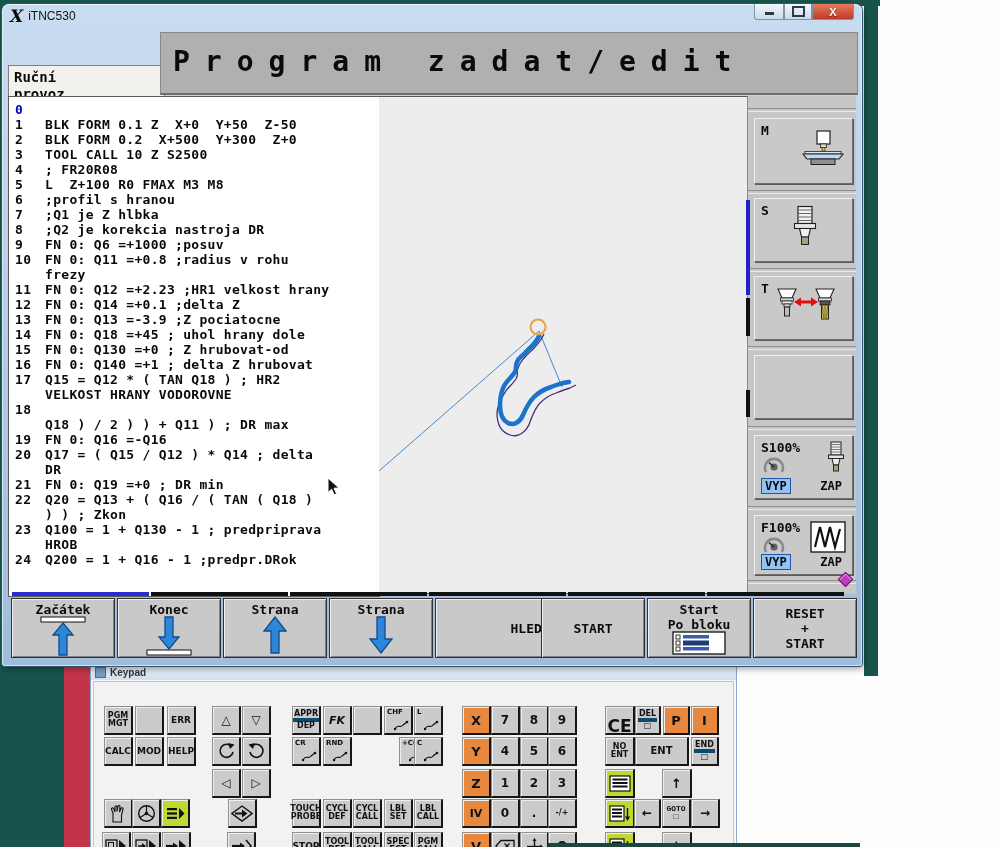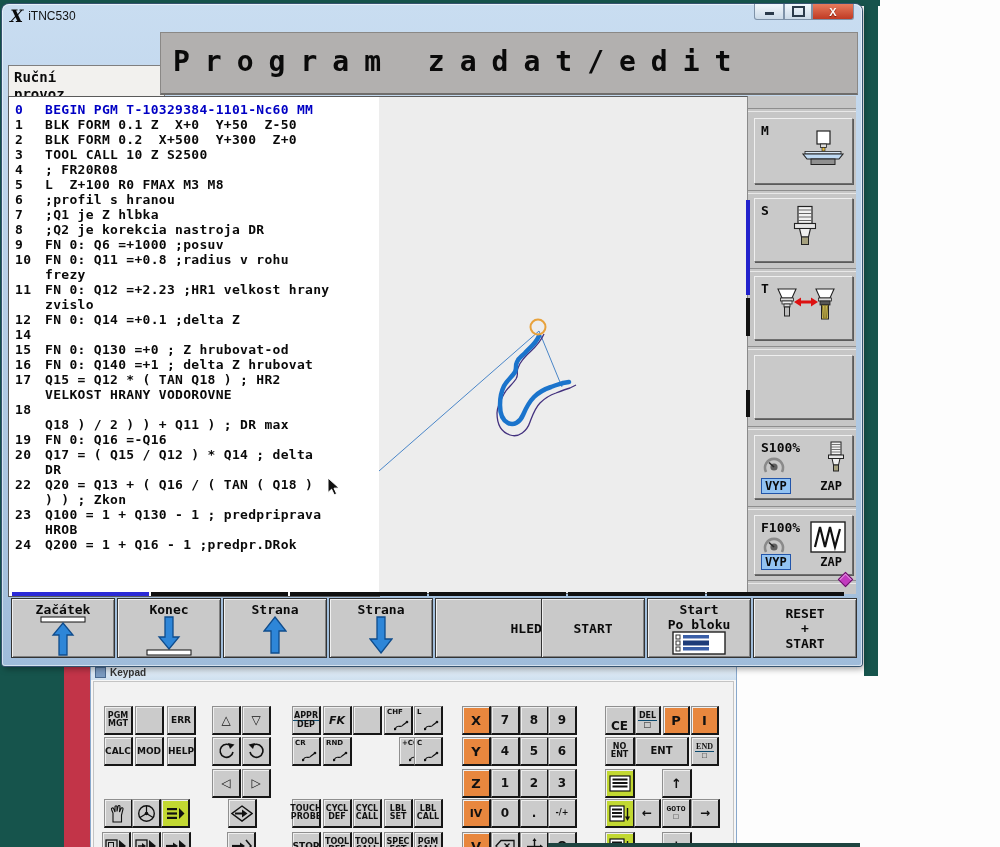--- a/index.html
+++ b/index.html
@@ -22,21 +22,21 @@
   .kp-ico{width:9px;height:9px;background:#7A9AC0;border:1px solid #4A6A90;display:inline-block;}
   .kp-area{position:absolute;left:2px;top:16px;right:2px;bottom:0;background:#F2F2F2;border:1px solid #C4C4C4;}
 
   .key{position:absolute;width:26px;height:26px;background:#CBCBCB;border:1px solid #8F8F8F;
     border-right:2px solid #161616;border-bottom:2px solid #161616;
     box-shadow:inset 1px 1px 0 #EFEFEF;display:flex;align-items:center;justify-content:center;
     text-align:center;color:#111;font-family:"DejaVu Sans","Liberation Sans",sans-serif;font-weight:bold;}
   .key.orange{background:#E8873E;}
   .key.green{background:#C2D832;}
   .key .klines{line-height:8px;}
-  .key .kl-fr{border-bottom:1px solid #0c4a6e;display:inline-block;padding:0 1px;}
+  .key .kl-fr{border-bottom:4px solid #0c4a6e;display:inline-block;padding:0 1px;}
   .key .pkl{position:absolute;top:1px;left:2px;font-size:7px;font-weight:bold;}
   .key svg.squig{position:absolute;bottom:2px;right:2px;}
 
   
   .window{position:absolute;left:2px;top:4px;width:860px;height:662px;z-index:2;
     border-radius:7px 7px 3px 3px;background:linear-gradient(#C9DDF1,#9FBCDA);
     box-shadow:0 0 0 1px #35536F, inset 0 0 0 1px rgba(255,255,255,.55), 2px 3px 6px rgba(0,0,0,.35);}
   .titlebar{position:absolute;left:0;top:0;right:0;height:24px;display:flex;align-items:center;
     padding-left:8px;gap:5px;}
   .tlogo{font:bold 17px "DejaVu Serif",serif;transform:skewX(-12deg);color:#0A0A0A;}
@@ -180,21 +180,21 @@
         <div class="klines" style="font-size: 12px; line-height: 12px;">
           <div>8</div>
         </div>
       </div>
       <div class="key" style="left: 454px; top: 24px;">
         <div class="klines" style="font-size: 12px; line-height: 12px;">
           <div>9</div>
         </div>
       </div>
       <div class="key" style="left: 511px; top: 24px; width: 27px;">
-        <div class="klines" style="font-size: 12px; line-height: 12px; margin-top: 12px;">
+        <div class="klines" style="font-size: 17px; line-height: 12px; margin-top: 12px;">
           <div>CE</div>
         </div>
       </div>
       <div class="key" style="left: 541px; top: 24px; width: 23px;">
         <div class="klines" style="font-size: 8px; line-height: 8px;">
           <div><span class="kl-fr">DEL</span></div>
           <div>□</div>
         </div>
       </div>
       <div class="key orange" style="left: 569px; top: 24px; width: 24px;">
@@ -298,21 +298,21 @@
         <div class="klines" style="font-size: 8px; line-height: 8px;">
           <div>NO</div>
           <div>ENT</div>
         </div>
       </div>
       <div class="key" style="left: 541px; top: 55px; width: 51px;">
         <div class="klines" style="font-size: 10px; line-height: 10px;">
           <div>ENT</div>
         </div>
       </div>
-      <div class="key" style="left: 597px; top: 55px; width: 25px; font-family: Liberation Serif, serif;">
+      <div class="key" style="left: 597px; top: 55px; width: 25px;">
         <div class="klines" style="font-size: 8px; line-height: 8px;">
           <div><span class="kl-fr">END</span></div>
           <div>□</div>
         </div>
       </div>
       <div class="key" style="left: 118px; top: 87px;">
         <div class="klines" style="font-size: 12px; line-height: 12px;">
           <div>◁</div>
         </div>
       </div>
@@ -581,21 +581,20 @@
     <div class="chyba">Chyba</div>
   </div>
 
   <div class="header-box">
     <span>Program zadat/edit</span>
   </div>
 
   <div class="code-pane" id="code-pane">
       <div class="crow blue">
         <span class="cnum">0</span>
-        <span class="ctxt">BEGIN PGM T-10329384-1101-Nc60 MM</span>
       </div>
       <div class="crow">
         <span class="cnum">1</span>
         <span class="ctxt">BLK FORM 0.1 Z  X+0  Y+50  Z-50</span>
       </div>
       <div class="crow">
         <span class="cnum">2</span>
         <span class="ctxt">BLK FORM 0.2  X+500  Y+300  Z+0</span>
       </div>
       <div class="crow">
@@ -632,29 +631,30 @@
       </div>
       <div class="crow">
         <span class="cnum"></span>
         <span class="ctxt">frezy</span>
       </div>
       <div class="crow">
         <span class="cnum">11</span>
         <span class="ctxt">FN 0: Q12 =+2.23 ;HR1 velkost hrany</span>
       </div>
       <div class="crow">
-        <span class="cnum"></span>
-        <span class="ctxt">zvislo</span>
-      </div>
-      <div class="crow">
         <span class="cnum">12</span>
         <span class="ctxt">FN 0: Q14 =+0.1 ;delta Z</span>
       </div>
       <div class="crow">
+        <span class="cnum">13</span>
+        <span class="ctxt">FN 0: Q13 =-3.9 ;Z pociatocne</span>
+      </div>
+      <div class="crow">
         <span class="cnum">14</span>
+        <span class="ctxt">FN 0: Q18 =+45 ; uhol hrany dole</span>
       </div>
       <div class="crow">
         <span class="cnum">15</span>
         <span class="ctxt">FN 0: Q130 =+0 ; Z hrubovat-od</span>
       </div>
       <div class="crow">
         <span class="cnum">16</span>
         <span class="ctxt">FN 0: Q140 =+1 ; delta Z hrubovat</span>
       </div>
       <div class="crow">
@@ -676,20 +676,24 @@
         <span class="cnum">19</span>
         <span class="ctxt">FN 0: Q16 =-Q16</span>
       </div>
       <div class="crow">
         <span class="cnum">20</span>
         <span class="ctxt">Q17 = ( Q15 / Q12 ) * Q14 ; delta</span>
       </div>
       <div class="crow">
         <span class="cnum"></span>
         <span class="ctxt">DR</span>
+      </div>
+      <div class="crow">
+        <span class="cnum">21</span>
+        <span class="ctxt">FN 0: Q19 =+0 ; DR min</span>
       </div>
       <div class="crow">
         <span class="cnum">22</span>
         <span class="ctxt">Q20 = Q13 + ( Q16 / ( TAN ( Q18 )</span>
       </div>
       <div class="crow">
         <span class="cnum"></span>
         <span class="ctxt">) ) ; Zkon</span>
       </div>
       <div class="crow">

